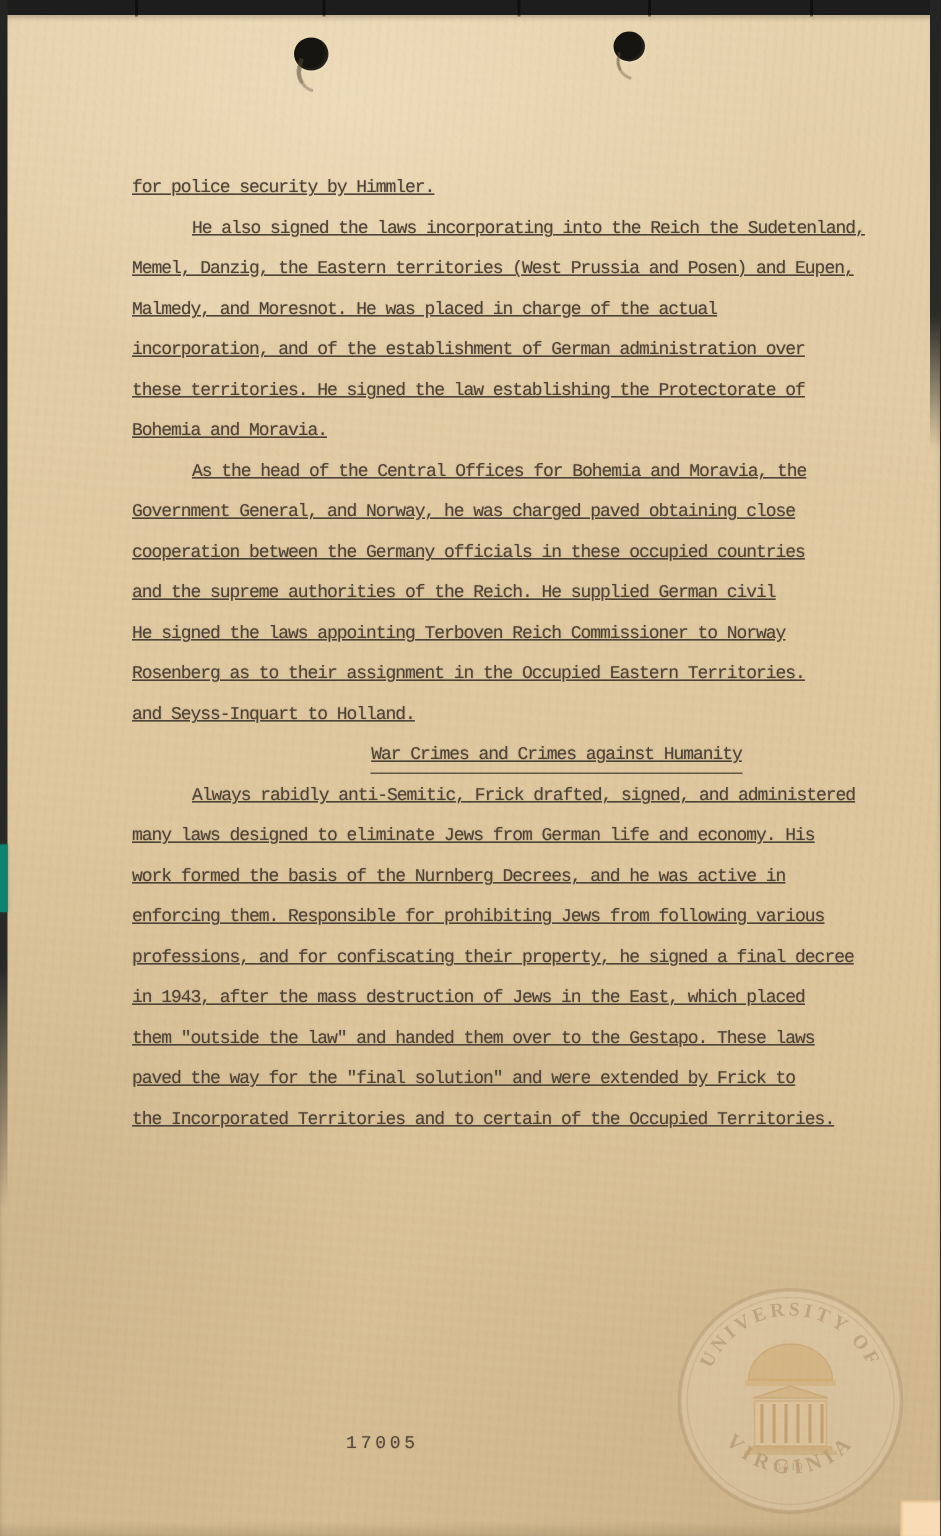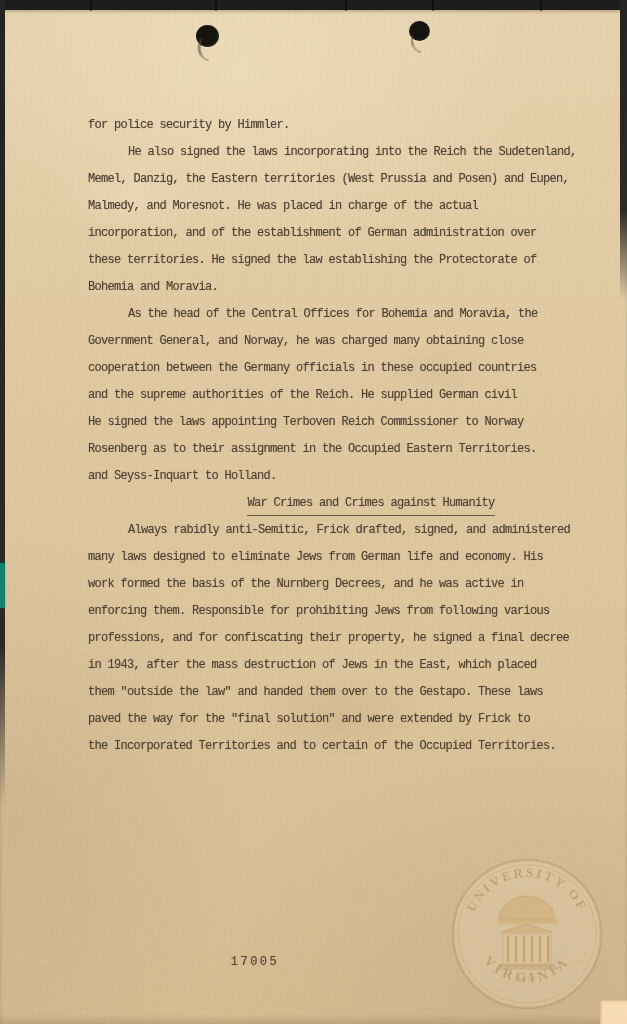--- a/index.html
+++ b/index.html
@@ -47,21 +47,21 @@
   .hole.h1{left:196px;top:25px;}
   .hole.h2{left:409px;top:21px;width:21px;height:20px;}
   .hole.h2 .tear{height:14px;border-left-width:2px;}
   
   .text-block{
     position:absolute;left:88px;top:112px;width:500px;
     font-size:12px;letter-spacing:-0.7px;line-height:27px;
     color:#4f4336;text-shadow:0 0 1px rgba(79,67,54,0.45);
     white-space:nowrap;
   }
-  .text-block .line{height:27px;}
+  .text-block .line{height:27px;text-decoration:underline;}
   .text-block .line.indent{padding-left:40px;}
   .text-block .line.heading{text-align:center;position:relative;left:33px;}
   .text-block .hd{border-bottom:1px solid rgba(79,67,54,0.85);padding-bottom:5px;}
   .page-number{
     position:absolute;left:0;top:955px;width:510px;text-align:center;
     font-size:12px;letter-spacing:2.5px;color:#55483a;text-shadow:0 0 1px rgba(85,72,58,0.4);
   }
   
   .seal{position:absolute;left:447px;top:854px;width:160px;height:160px;opacity:0.55;pointer-events:none;}
 </style>
@@ -130,21 +130,21 @@
 
   <div class="text-block">
       <div class="line">for police security by Himmler.</div>
       <div class="line indent">He also signed the laws incorporating into the Reich the Sudetenland,</div>
       <div class="line">Memel, Danzig, the Eastern territories (West Prussia and Posen) and Eupen,</div>
       <div class="line">Malmedy, and Moresnot.  He was placed in charge of the actual</div>
       <div class="line">incorporation, and of the establishment of German administration over</div>
       <div class="line">these territories.  He signed the law establishing the Protectorate of</div>
       <div class="line">Bohemia and Moravia.</div>
       <div class="line indent">As the head of the Central Offices for Bohemia and Moravia, the</div>
-      <div class="line">Government General, and Norway, he was charged many obtaining close</div>
+      <div class="line">Government General, and Norway, he was charged paved obtaining close</div>
       <div class="line">cooperation between the Germany officials in these occupied countries</div>
       <div class="line">and the supreme authorities of the Reich.  He supplied German civil</div>
       <div class="line">He signed the laws appointing Terboven Reich Commissioner to Norway</div>
       <div class="line">Rosenberg as to their assignment in the Occupied Eastern Territories.</div>
       <div class="line">and Seyss-Inquart to Holland.</div>
       <div class="line heading"><span class="hd">War Crimes and Crimes against Humanity</span></div>
       <div class="line indent">Always rabidly anti-Semitic, Frick drafted, signed, and administered</div>
       <div class="line">many laws designed to eliminate Jews from German life and economy.  His</div>
       <div class="line">work formed the basis of the Nurnberg Decrees, and he was active in</div>
       <div class="line">enforcing them.  Responsible for prohibiting Jews from following various</div>

